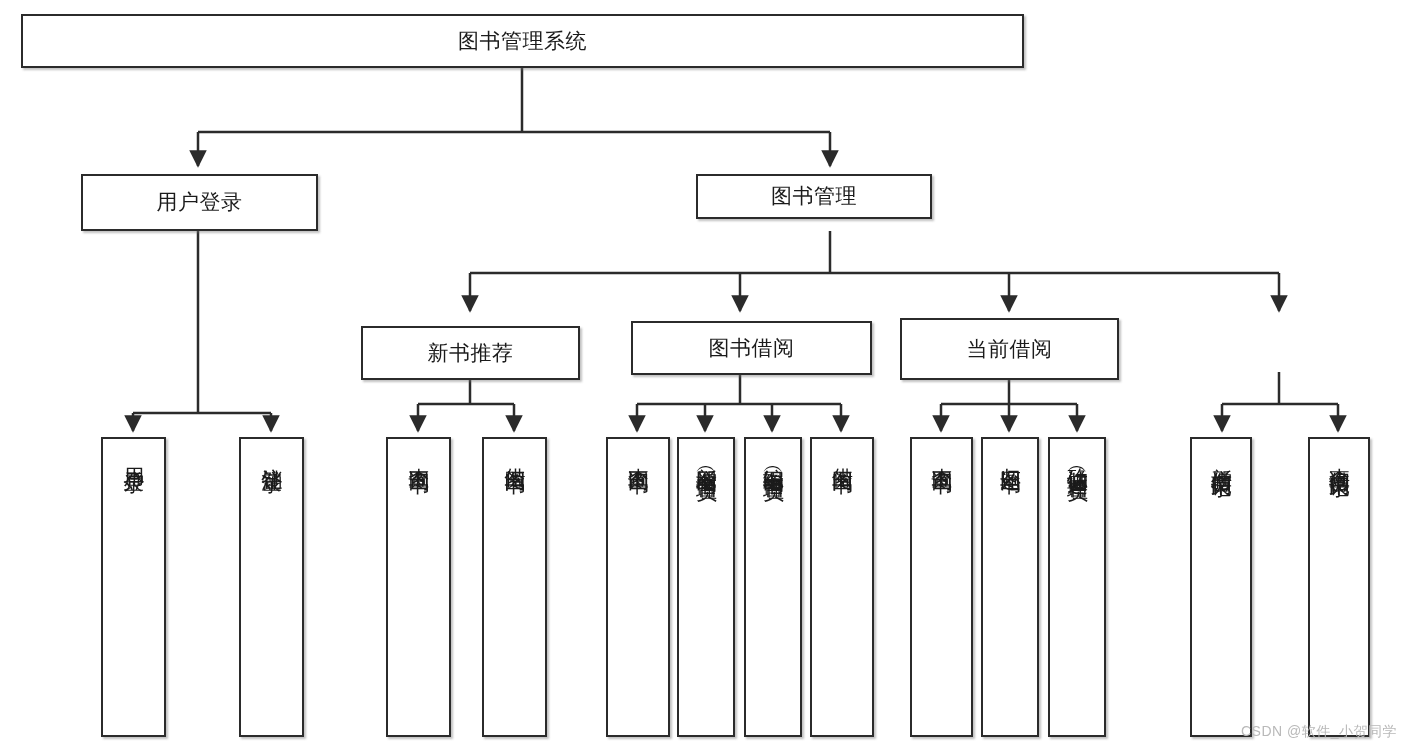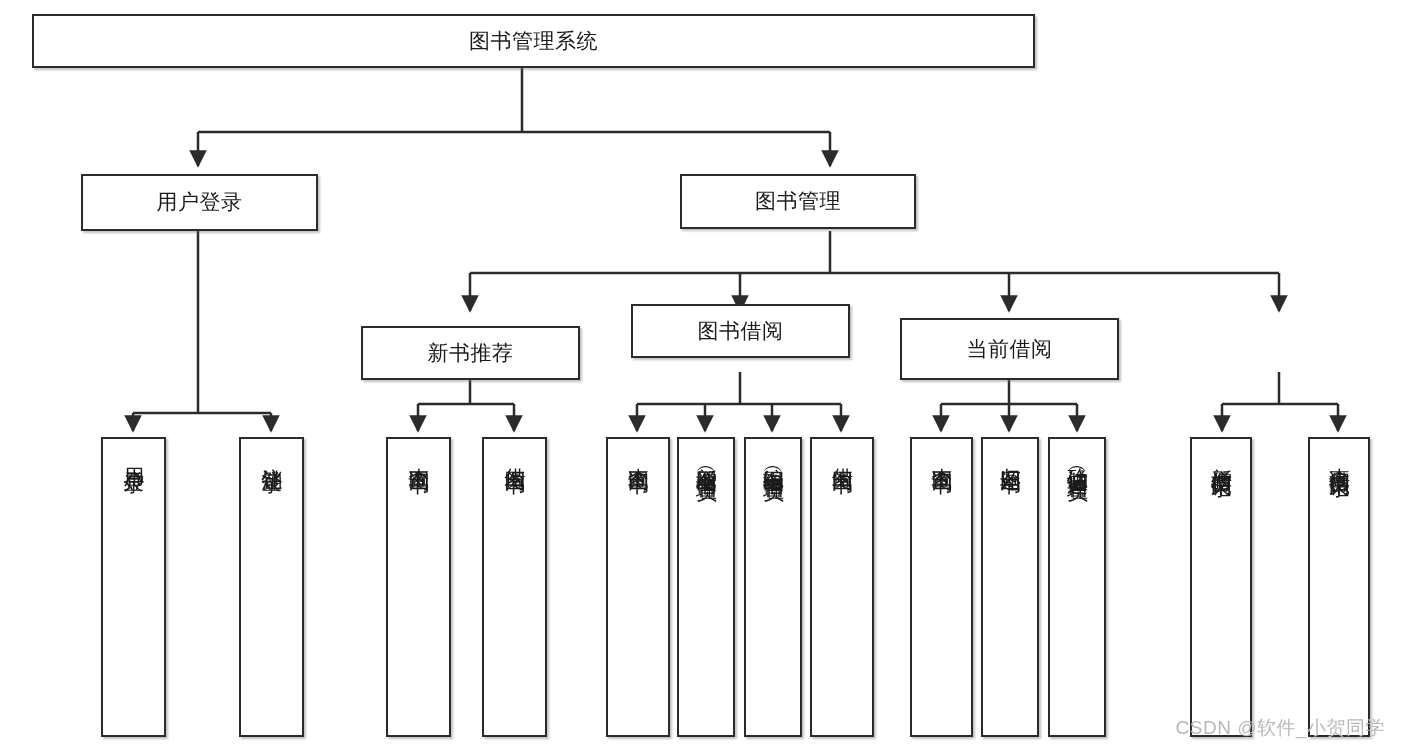--- a/index.html
+++ b/index.html
@@ -51,23 +51,23 @@
     writing-mode: vertical-rl;
     text-orientation: upright;
     font-size: 21px;
     line-height: 1.28;
     letter-spacing: 2px;
     white-space: normal;
     max-height: 100%;
   }
   #watermark {
     position: absolute;
-    right: 20px;
+    right: 8px;
     bottom: 6px;
-    font-size: 19px;
+    font-size: 14px;
     color: #b9b9b9;
     letter-spacing: 0.5px;
     white-space: nowrap;
   }
 </style>
 </head>
 <body>
 
 <div id="canvas">
 
@@ -114,35 +114,35 @@
       <path d="M 1009 404 L 1009 431" marker-end="url(#arrow)"></path>
       <path d="M 1077 404 L 1077 431" marker-end="url(#arrow)"></path>
 
       <path d="M 1279 372 L 1279 404"></path>
       <path d="M 1222 404 L 1338 404"></path>
       <path d="M 1222 404 L 1222 431" marker-end="url(#arrow)"></path>
       <path d="M 1338 404 L 1338 431" marker-end="url(#arrow)"></path>
     </g>
   </svg>
 
-  <div class="node" style="left:32px; top:14px; width:1003px; height:54px;">
+  <div class="node" style="left:21px; top:14px; width:1003px; height:54px;">
     <span class="label">图书管理系统</span>
   </div>
 
   <div class="node" style="left:81px; top:174px; width:237px; height:57px;">
     <span class="label">用户登录</span>
   </div>
-  <div class="node" style="left:680px; top:174px; width:236px; height:55px;">
+  <div class="node" style="left:696px; top:174px; width:236px; height:45px;">
     <span class="label">图书管理</span>
   </div>
 
   <div class="node" style="left:361px; top:318px; width:219px; height:54px;margin-top:8px;">
     <span class="label">新书推荐</span>
   </div>
-  <div class="node" style="left:631px; top:304px; width:219px; height:54px;">
+  <div class="node" style="left:631px; top:321px; width:241px; height:54px;">
     <span class="label">图书借阅</span>
   </div>
   <div class="node" style="left:900px; top:318px; width:219px; height:62px;">
     <span class="label">当前借阅</span>
   </div>
 
   <div class="node vertical" style="left:101px; top:437px; width:65px; height:300px;">
     <span class="label">用户登录</span>
   </div>
   <div class="node vertical" style="left:239px; top:437px; width:65px; height:300px;">

